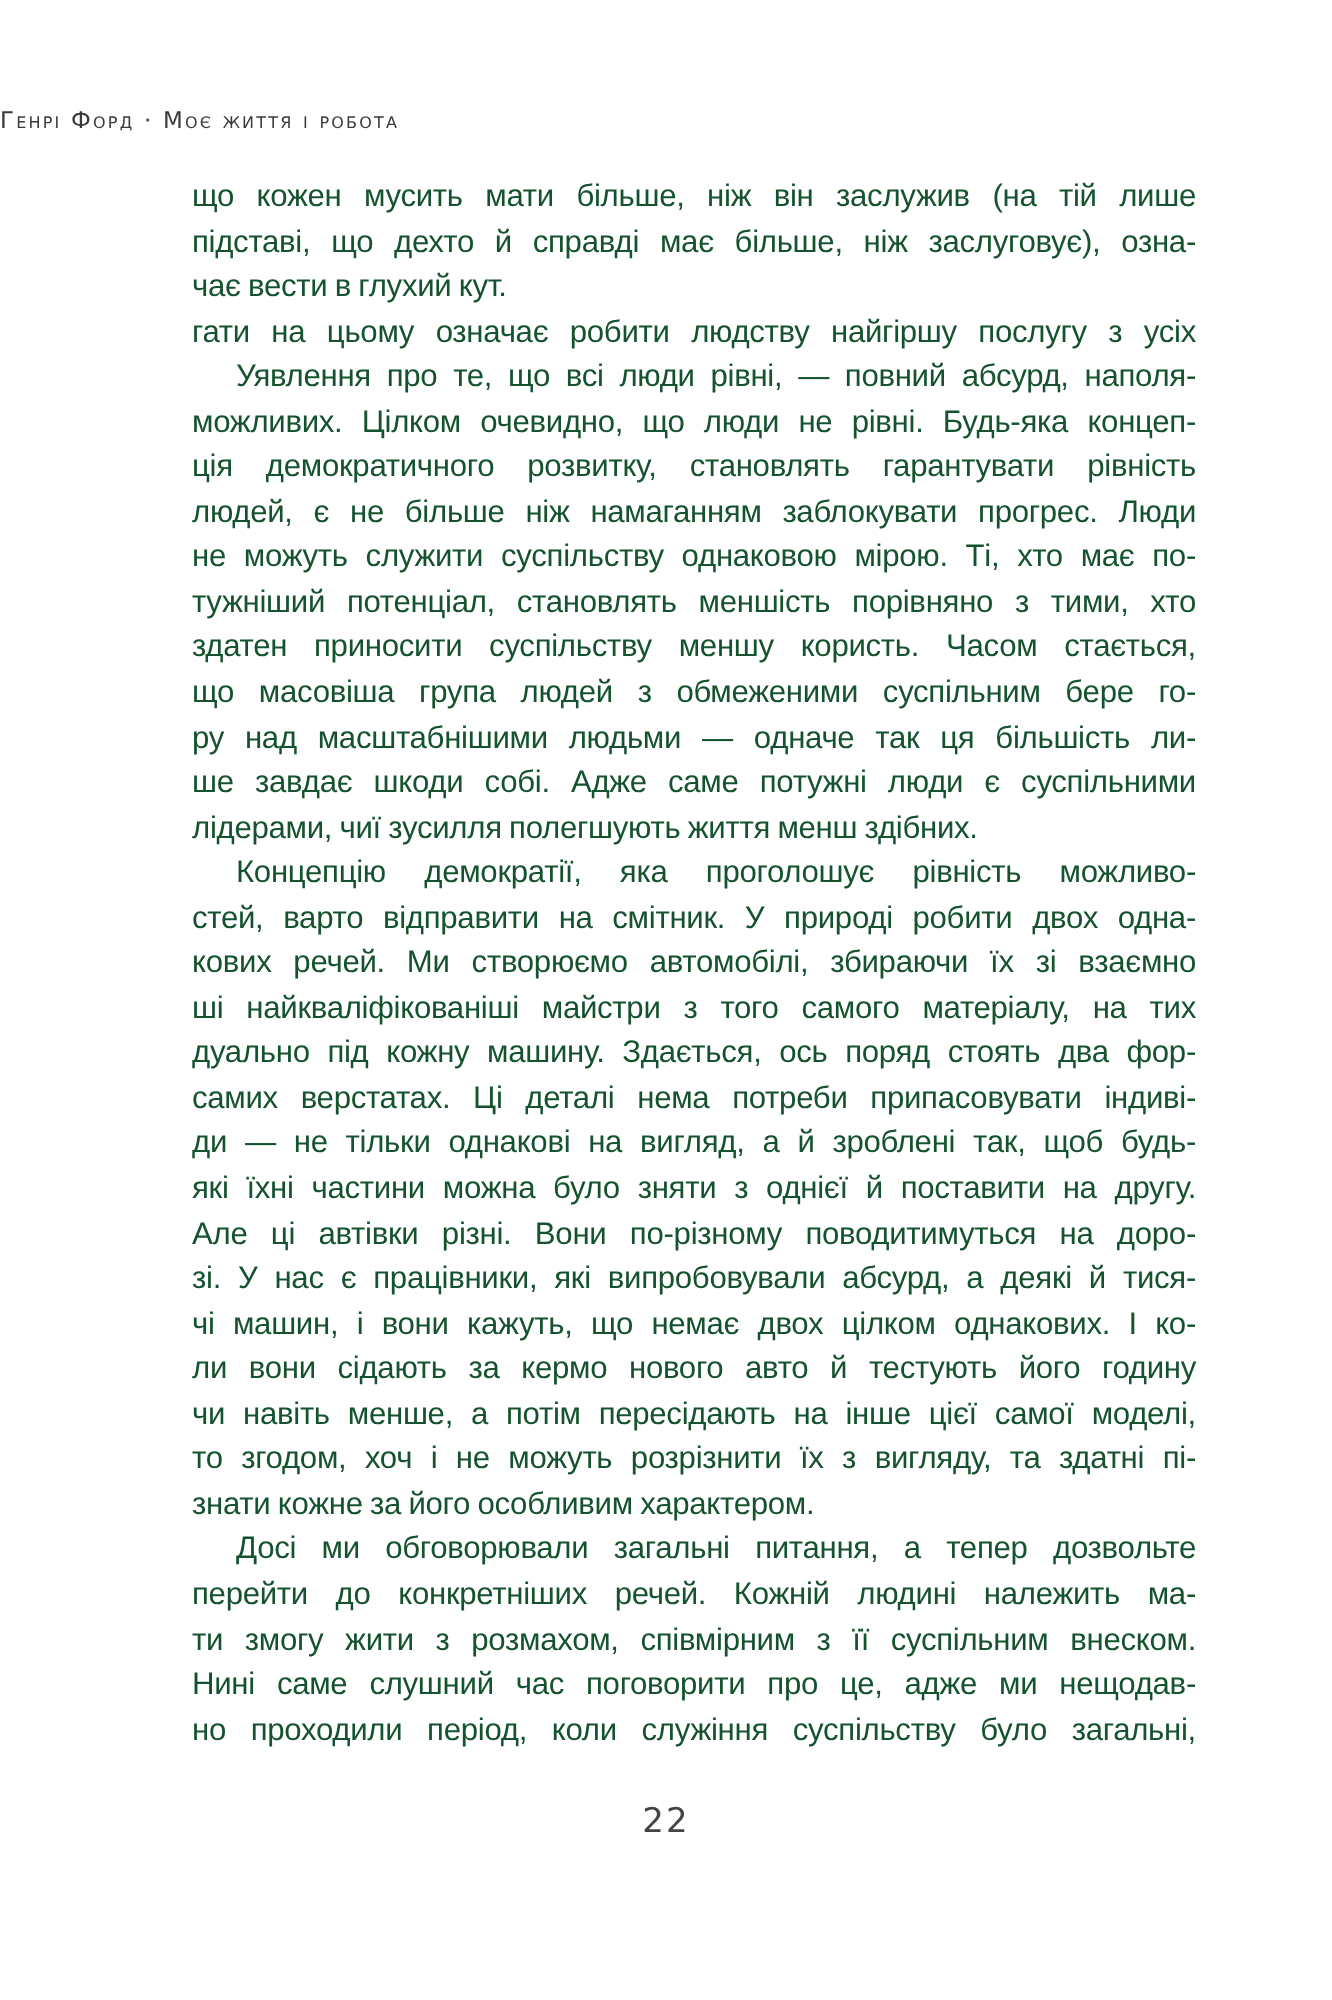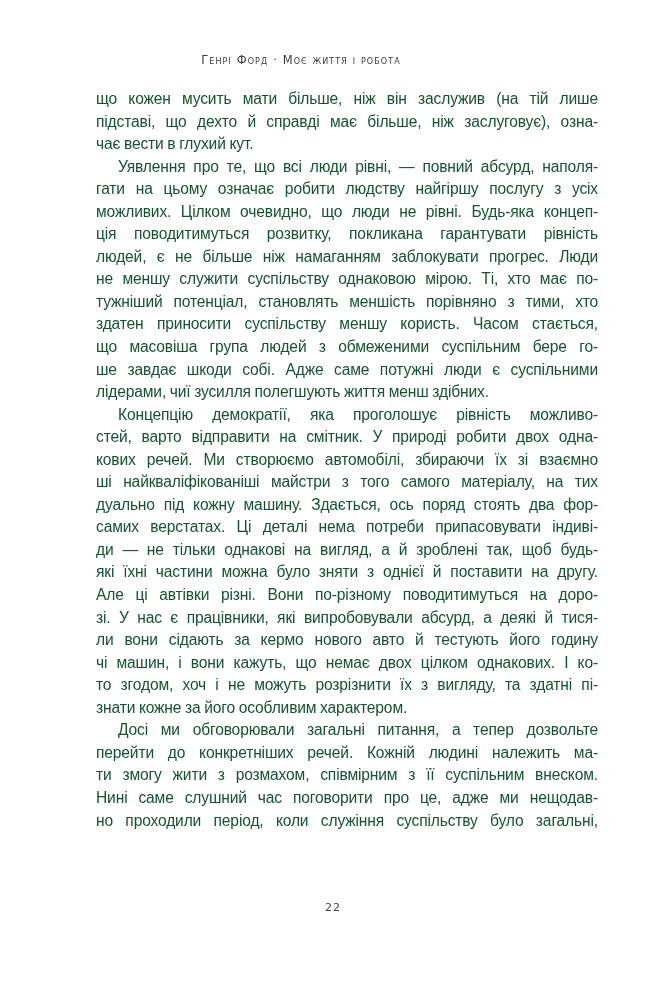--- a/index.html
+++ b/index.html
@@ -15,23 +15,22 @@
     }
     .page {
       position: absolute;
       left: 0; top: 0;
       width: 666px; height: 1000px;
       background: #ffffff;
     }
     .running-head {
       position: absolute;
       top: 53px;
-      left: 16px;
+      left: 0;
       width: 570px;
-      text-align: center;
       font-family: "DejaVu Sans", sans-serif;
       font-size: 11.5px;
       letter-spacing: 1.1px;
       color: #3a3a3a;
       font-variant: small-caps;
     }
     .body-text {
       position: absolute;
       top: 88px;
       left: 96px;
@@ -58,58 +57,60 @@
     .body-text .line.indent {
       padding-left: 22px;
     }
     .folio {
       position: absolute;
       top: 901px;
       left: 0;
       width: 666px;
       text-align: center;
       font-family: "DejaVu Sans", sans-serif;
-      font-size: 11px;
+      font-size: 17px;
       letter-spacing: 1px;
       color: #444444;
     }
   </style>
 </head>
 <body>
 
 <div class="page">
   <div class="running-head">Генрі Форд · Моє життя і робота</div>
 
   <div class="body-text" id="body-text">
       <span class="line">що кожен мусить мати більше, ніж він заслужив (на тій лише</span>
       <span class="line">підставі, що дехто й справді має більше, ніж заслуговує), озна-</span>
       <span class="line last">чає вести в глухий кут.</span>
+      <span class="line">гати на цьому означає робити людству найгіршу послугу з усіх</span>
       <span class="line indent">Уявлення про те, що всі люди рівні, — повний абсурд, наполя-</span>
-      <span class="line">гати на цьому означає робити людству найгіршу послугу з усіх</span>
       <span class="line">можливих. Цілком очевидно, що люди не рівні. Будь-яка концеп-</span>
-      <span class="line">ція поводитимуться розвитку, покликана гарантувати рівність</span>
+      <span class="line">ція демократичного розвитку, становлять гарантувати рівність</span>
       <span class="line">людей, є не більше ніж намаганням заблокувати прогрес. Люди</span>
-      <span class="line">не меншу служити суспільству однаковою мірою. Ті, хто має по-</span>
+      <span class="line">не можуть служити суспільству однаковою мірою. Ті, хто має по-</span>
       <span class="line">тужніший потенціал, становлять меншість порівняно з тими, хто</span>
       <span class="line">здатен приносити суспільству меншу користь. Часом стається,</span>
       <span class="line">що масовіша група людей з обмеженими суспільним бере го-</span>
+      <span class="line">ру над масштабнішими людьми — одначе так ця більшість ли-</span>
       <span class="line">ше завдає шкоди собі. Адже саме потужні люди є суспільними</span>
       <span class="line last">лідерами, чиї зусилля полегшують життя менш здібних.</span>
       <span class="line indent">Концепцію демократії, яка проголошує рівність можливо-</span>
       <span class="line">стей, варто відправити на смітник. У природі робити двох одна-</span>
       <span class="line">кових речей. Ми створюємо автомобілі, збираючи їх зі взаємно</span>
       <span class="line">ші найкваліфікованіші майстри з того самого матеріалу, на тих</span>
       <span class="line">дуально під кожну машину. Здається, ось поряд стоять два фор-</span>
       <span class="line">самих верстатах. Ці деталі нема потреби припасовувати індиві-</span>
       <span class="line">ди — не тільки однакові на вигляд, а й зроблені так, щоб будь-</span>
       <span class="line">які їхні частини можна було зняти з однієї й поставити на другу.</span>
       <span class="line">Але ці автівки різні. Вони по-різному поводитимуться на доро-</span>
       <span class="line">зі. У нас є працівники, які випробовували абсурд, а деякі й тися-</span>
+      <span class="line">чі машин, і вони кажуть, що немає двох цілком однакових. І ко-</span>
       <span class="line">ли вони сідають за кермо нового авто й тестують його годину</span>
-      <span class="line">чі машин, і вони кажуть, що немає двох цілком однакових. І ко-</span>
+      <span class="line">чи навіть менше, а потім пересідають на інше цієї самої моделі,</span>
       <span class="line">то згодом, хоч і не можуть розрізнити їх з вигляду, та здатні пі-</span>
       <span class="line last">знати кожне за його особливим характером.</span>
       <span class="line indent">Досі ми обговорювали загальні питання, а тепер дозвольте</span>
       <span class="line">перейти до конкретніших речей. Кожній людині належить ма-</span>
       <span class="line">ти змогу жити з розмахом, співмірним з її суспільним внеском.</span>
       <span class="line">Нині саме слушний час поговорити про це, адже ми нещодав-</span>
       <span class="line">но проходили період, коли служіння суспільству було загальні,</span>
     </div>
 
   <div class="folio">22</div>

